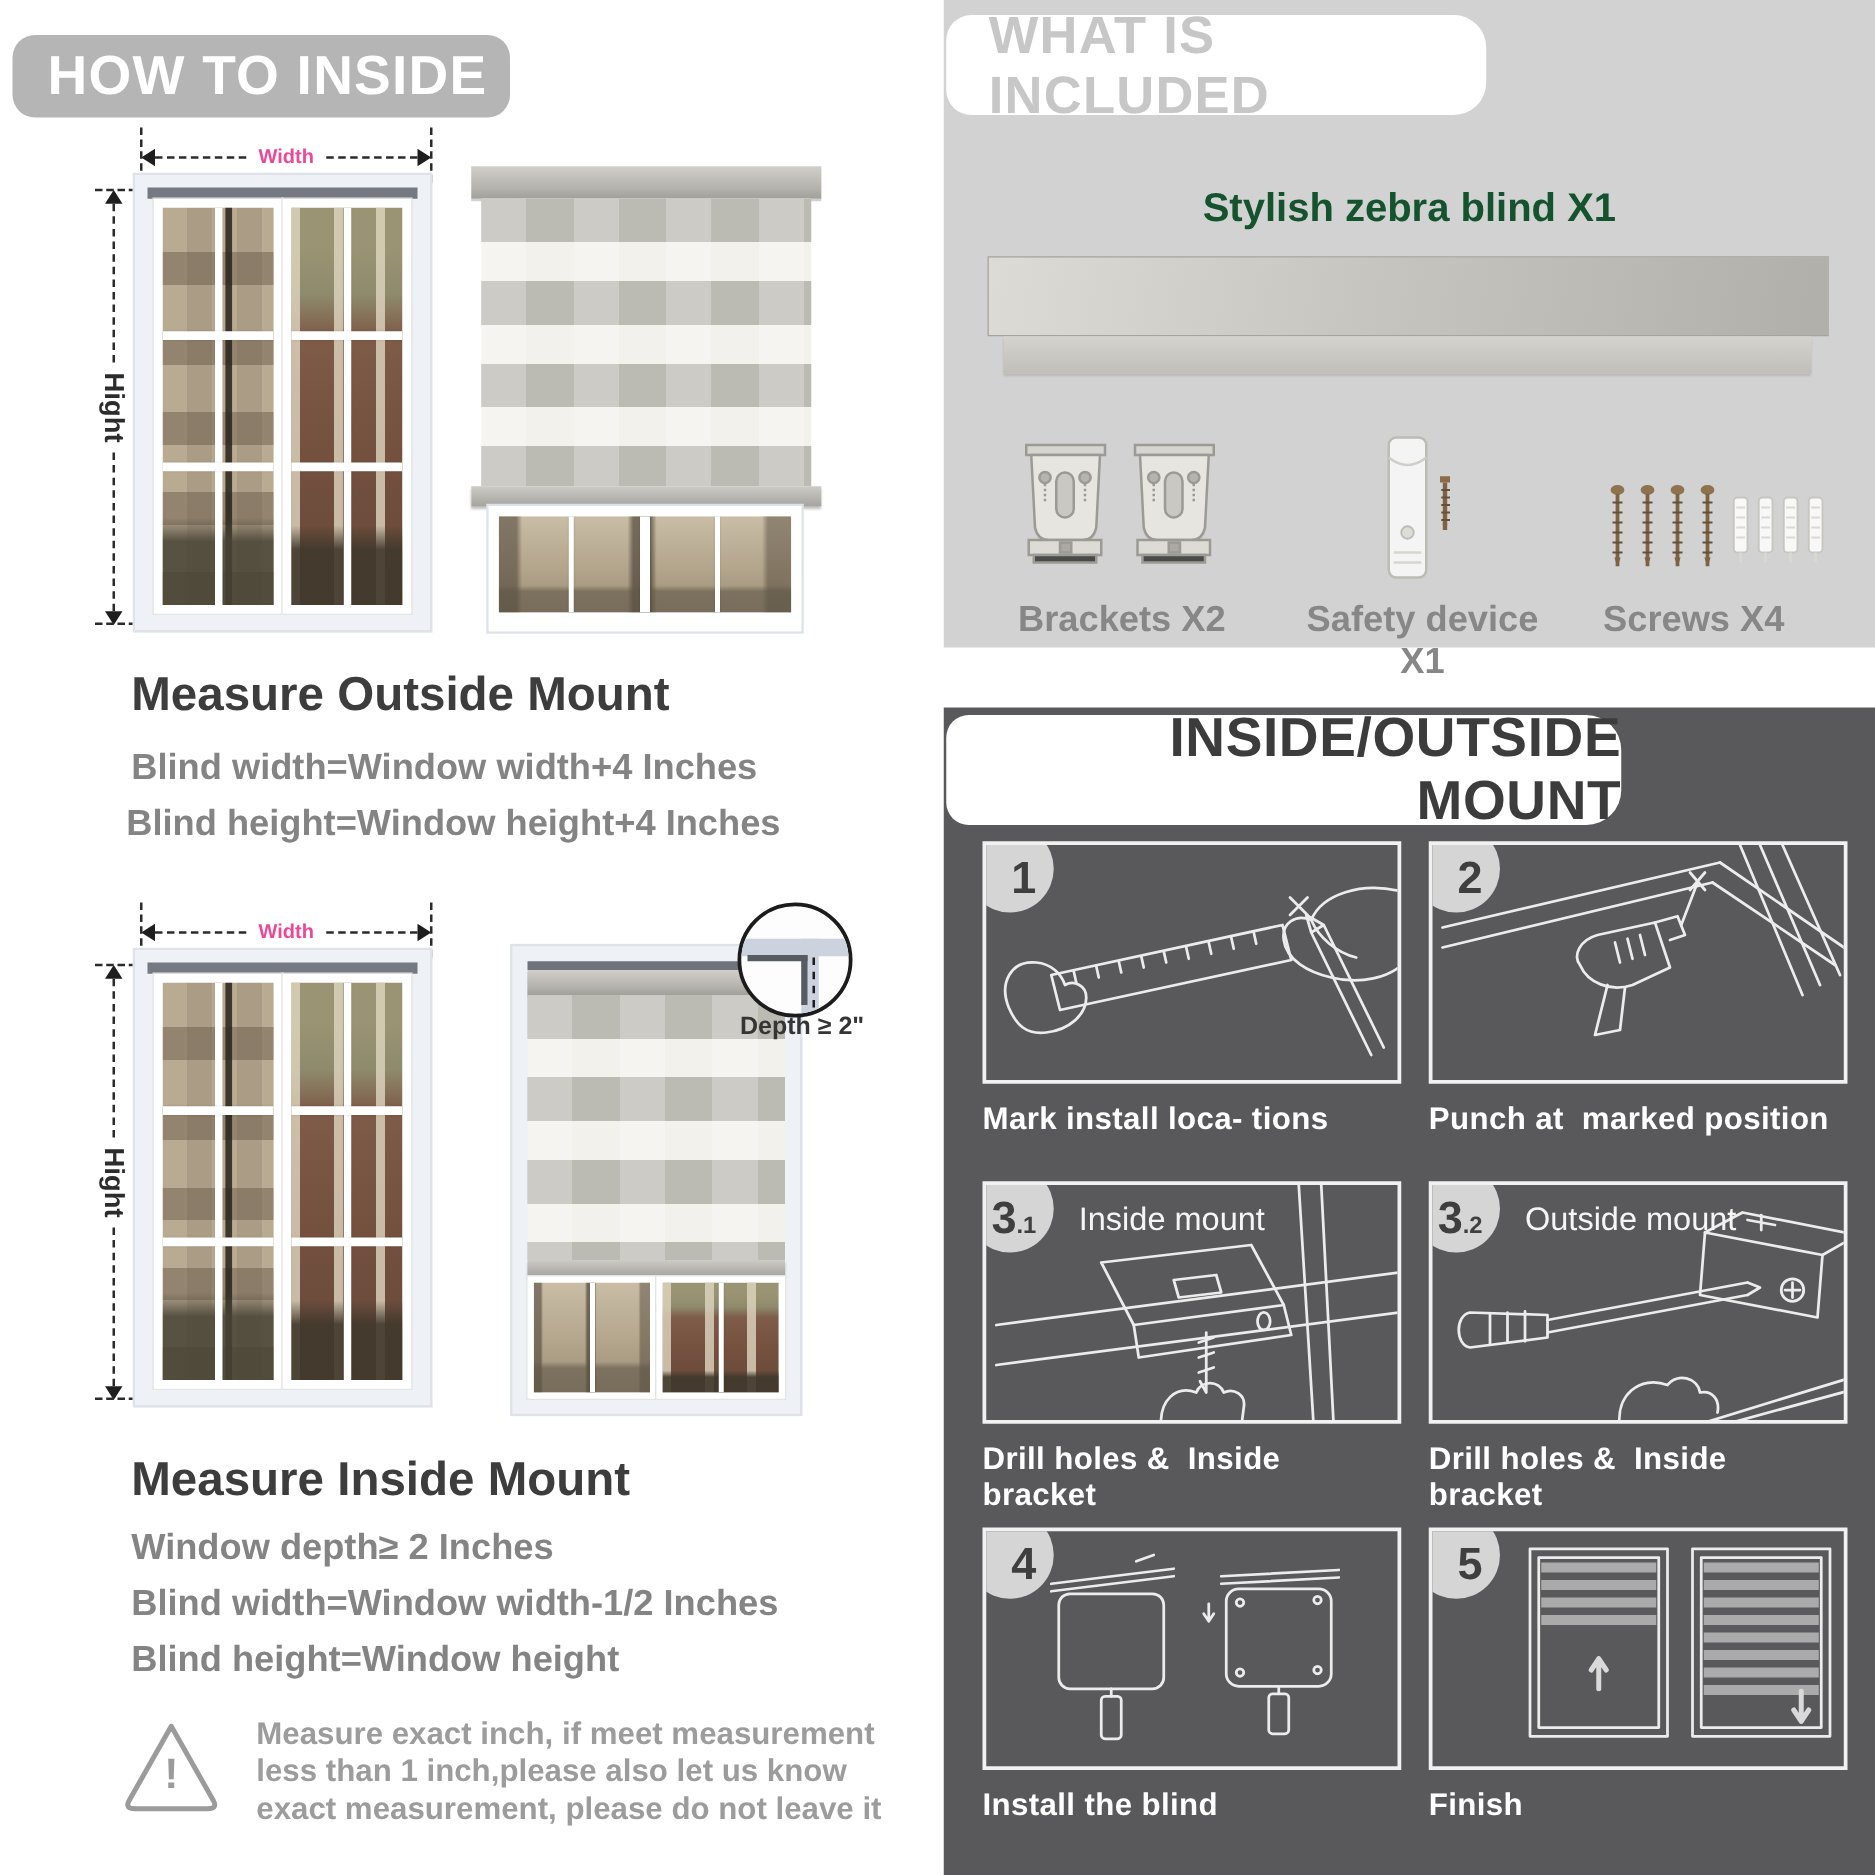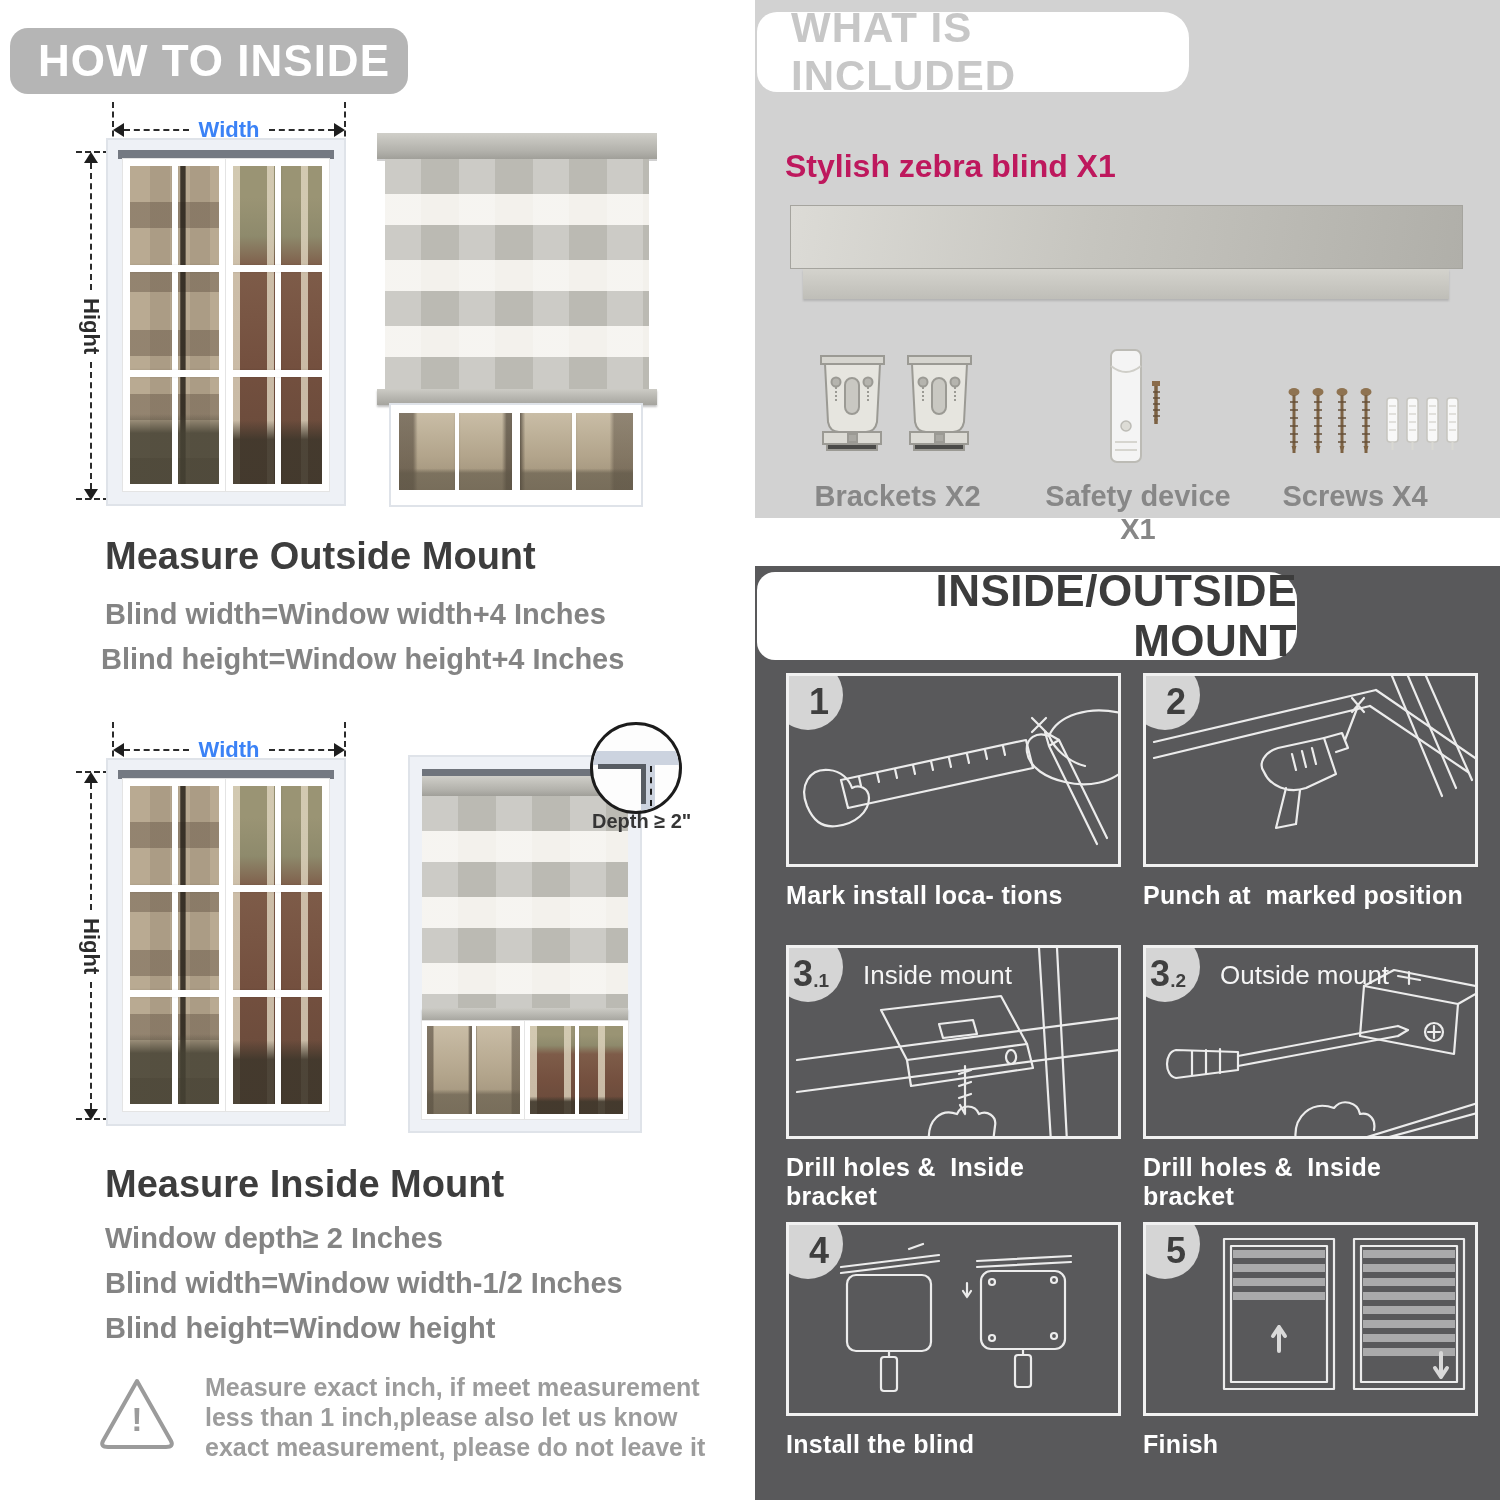--- a/index.html
+++ b/index.html
@@ -11,21 +11,21 @@
   .hdr-left{left:10px;top:28px;width:398px;height:66px;background:#b5b5b5;border-radius:18px;
             display:flex;align-items:center;padding-left:28px;box-sizing:border-box;}
   .hdr-left span{color:#fff;font-size:44px;font-weight:800;letter-spacing:1px;}
 
   .sec-head{font-size:38px;font-weight:800;color:#3d3d3d;}
   .sec-line{font-size:29px;font-weight:700;color:#848484;}
 
   
   .harrow{display:flex;align-items:center;}
   .harrow .dash{flex:1;border-top:2px dashed #2b2b2b;height:0;}
-  .harrow .lab{font-size:22px;font-weight:700;color:#3b82f6;padding:0 10px;}
+  .harrow .lab{font-size:16px;font-weight:700;color:#ec4899;padding:0 10px;}
   .tri-l{width:0;height:0;border:7px solid transparent;border-right:11px solid #1e1e1e;border-left:0;}
   .tri-r{width:0;height:0;border:7px solid transparent;border-left:11px solid #1e1e1e;border-right:0;}
   .vtick{width:0;border-left:2px dashed #2b2b2b;}
   .htick{height:0;border-top:2px dashed #2b2b2b;}
   .varrow{display:flex;flex-direction:column;align-items:center;}
   .varrow .vdash{flex:1;border-left:2px dashed #2b2b2b;width:0;}
   .varrow .vlab{writing-mode:vertical-rl;font-size:22px;font-weight:700;color:#2c2c2c;padding:8px 0;}
   .tri-u{width:0;height:0;border:7px solid transparent;border-bottom:11px solid #1e1e1e;border-top:0;}
   .tri-d{width:0;height:0;border:7px solid transparent;border-top:11px solid #1e1e1e;border-bottom:0;}
 
@@ -71,22 +71,22 @@
   .warn-text{font-size:25px;font-weight:600;color:#9c9c9c;line-height:30px;width:505px;}
   .warn-tri{width:82px;height:78px;}
   .warn-tri .bang{position:absolute;left:0;right:0;top:26px;text-align:center;font-size:34px;font-weight:800;color:#9b9b9b;}
 
   
   .right{left:755px;top:0;width:745px;height:1500px;}
   .right-top{position:absolute;left:0;top:0;width:745px;height:518px;background:#d2d2d2;}
   .hdr-included{position:absolute;left:2px;top:12px;width:432px;height:80px;background:#fff;
     border-radius:20px 26px 26px 20px;display:flex;align-items:center;padding-left:34px;box-sizing:border-box;}
   .hdr-included span{color:#c7c7c7;font-size:42px;font-weight:800;letter-spacing:1px;}
-  .product-label{position:absolute;left:30px;right:30px;top:148px;
-    font-size:32px;font-weight:700;color:#be185d;}
+  .product-label{position:absolute;left:30px;right:30px;top:148px;text-align:center;
+    font-size:32px;font-weight:700;color:#14532d;}
   .bar-main{position:absolute;left:35px;top:205px;width:673px;height:64px;
     background:linear-gradient(100deg,#dcdbd6,#c6c5bf 45%,#b0afa9);border:1px solid #a5a49e;box-sizing:border-box;}
   .bar-under{position:absolute;left:48px;top:269px;width:646px;height:30px;
     background:linear-gradient(180deg,#d4d3cd,#bfbeb8);box-shadow:0 2px 2px rgba(0,0,0,.15);}
   .item-label{position:absolute;top:480px;text-align:center;font-size:29px;font-weight:700;color:#878787;}
 
   
   .right-bottom{position:absolute;left:0;top:566px;width:745px;height:934px;background:#59595b;}
   .hdr-mount{position:absolute;left:2px;top:6px;width:540px;height:88px;background:#fff;
     border-radius:18px 28px 28px 18px;display:flex;align-items:center;padding-left:32px;box-sizing:border-box;text-align:right;}

